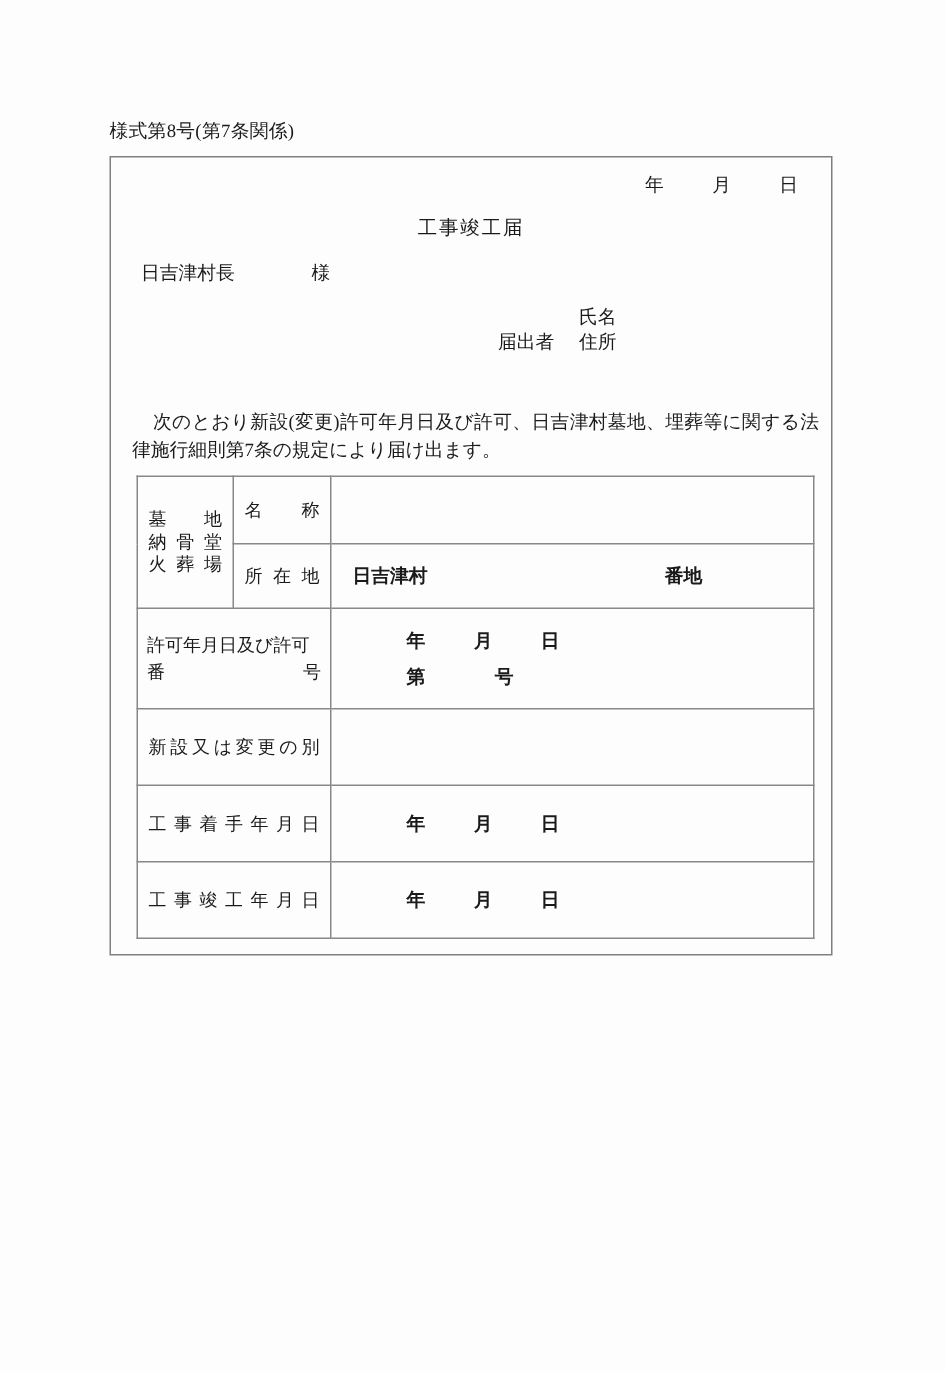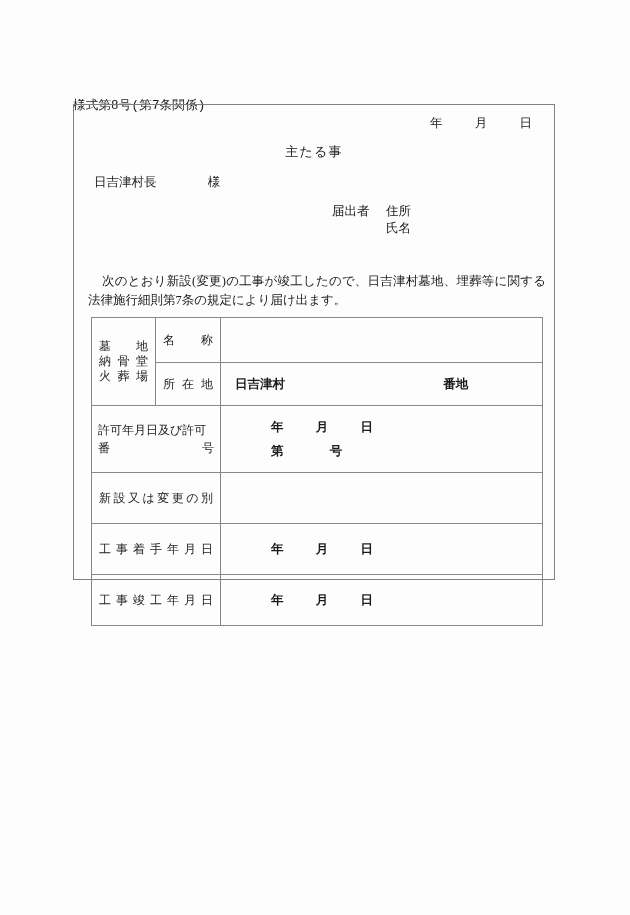--- a/index.html
+++ b/index.html
@@ -17,34 +17,33 @@
     width: 630px;
     height: 915px;
     background: #fdfdfd;
     overflow: hidden;
   }
 
   
   .form-number {
     position: absolute;
     left: 73px;
-    top: 97px;
+    top: 79px;
     font-size: 12.5px;
     letter-spacing: 0.2px;
     white-space: nowrap;
-    font-family: Liberation Mono, monospace;
   }
 
   
   .frame {
     position: absolute;
     left: 73px;
     top: 104px;
     width: 482px;
-    height: 476px;
+    height: 533px;
     border: 1px solid #808080;
     box-sizing: border-box;
   }
 
   
   .date-line {
     position: absolute;
     right: 22px;
     top: 10px;
     font-size: 12.5px;
@@ -193,38 +192,38 @@
   <div class="frame">
 
     <div class="date-line">
       <span>年</span>
       <span class="gap-s"></span>
       <span>月</span>
       <span class="gap-s"></span>
       <span>日</span>
     </div>
 
-    <div class="doc-title">主たる事</div>
+    <div class="doc-title">工事竣工届</div>
 
     <div class="addressee">
       <span>日吉津村長</span>
       <span class="sama">様</span>
     </div>
 
     <div class="applicant">
       <div>
+        <span class="indent">氏名</span>
+      </div>
+      <div>
         <span class="row-label">届出者</span><span>住所</span>
       </div>
-      <div>
-        <span class="indent">氏名</span>
-      </div>
     </div>
 
     <div class="body-text">
-      <span class="lead">次のとおり新設(変更)の工事が竣工したので、日吉津村墓地、埋葬等に関する法律施行細則第7条の規定により届け出ます。</span>
+      <span class="lead">次のとおり新設(変更)許可年月日及び許可、日吉津村墓地、埋葬等に関する法律施行細則第7条の規定により届け出ます。</span>
     </div>
 
     <table class="form-table">
       <colgroup>
         <col class="col-cat">
           <col class="col-sub">
           <col class="col-val">
       </colgroup>
       <tbody>
         <tr>

